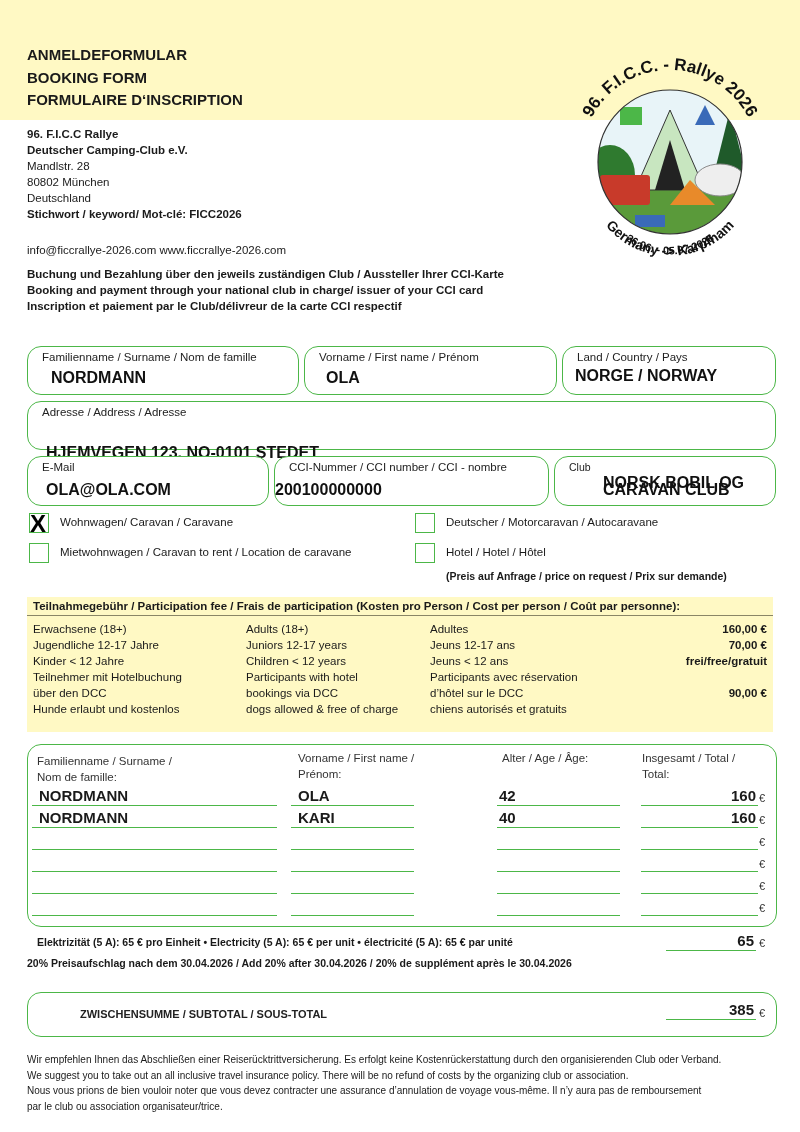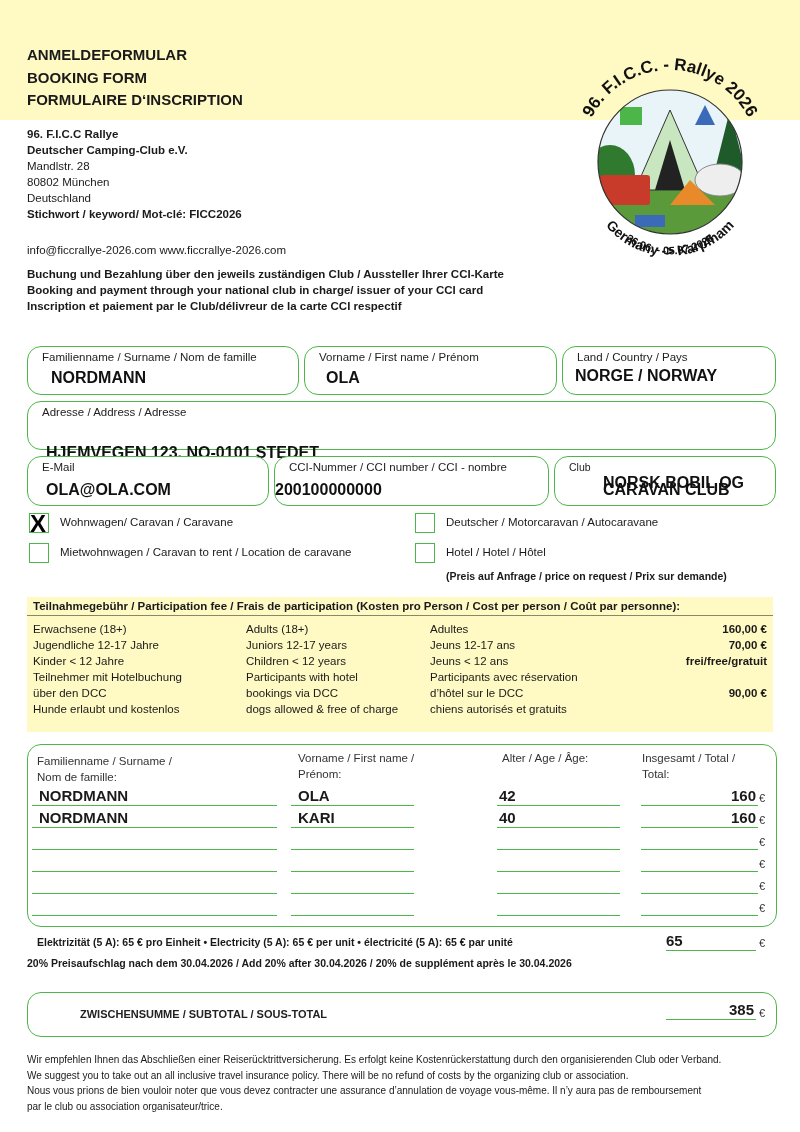--- a/index.html
+++ b/index.html
@@ -237,21 +237,21 @@
     <div class="cell" style="top: 897px; left: 298px;"></div>
     <div class="ln" style="left: 497px; top: 915px; width: 123px;"></div>
     <div class="cell" style="top: 897px; left: 499px;"></div>
     <div class="ln" style="left: 641px; top: 915px; width: 117px;"></div>
     <div class="cell" style="top: 897px; left: 641px; width: 115px; text-align: right;"></div>
     <div class="eur" style="left: 759px; top: 902px;">€</div>
   </div>
 
 <div class="note" style="top:936px;font-weight:bold;padding-left:10px;">Elektrizität (5 A): 65 € pro Einheit • Electricity (5 A): 65 € per unit • électricité (5 A): 65 € par unité</div>
 <div class="ln" style="left:666px;top:950px;width:90px;"></div>
-<div class="cell" style="left:666px;top:932px;width:88px;text-align:left;">65</div>
+<div class="cell" style="left:666px;top:932px;width:88px;text-align:right;">65</div>
 <div class="eur" style="left:759px;top:937px;">€</div>
 <div class="note" style="top:957px;">20% Preisaufschlag nach dem 30.04.2026 / Add 20% after 30.04.2026 / 20% de supplément après le 30.04.2026</div>
 
 <div class="box" style="left:27px;top:992px;width:750px;height:45px;">
   <span class="lbl" style="left:14px;top:15px;font-size:11px;font-weight:bold;margin-left:38px;">ZWISCHENSUMME / SUBTOTAL / SOUS-TOTAL</span>
 </div>
 <div class="ln" style="left:666px;top:1019px;width:90px;"></div>
 <div class="cell" style="left:666px;top:1001px;width:88px;text-align:right;">385</div>
 <div class="eur" style="left:759px;top:1007px;">€</div>
 

